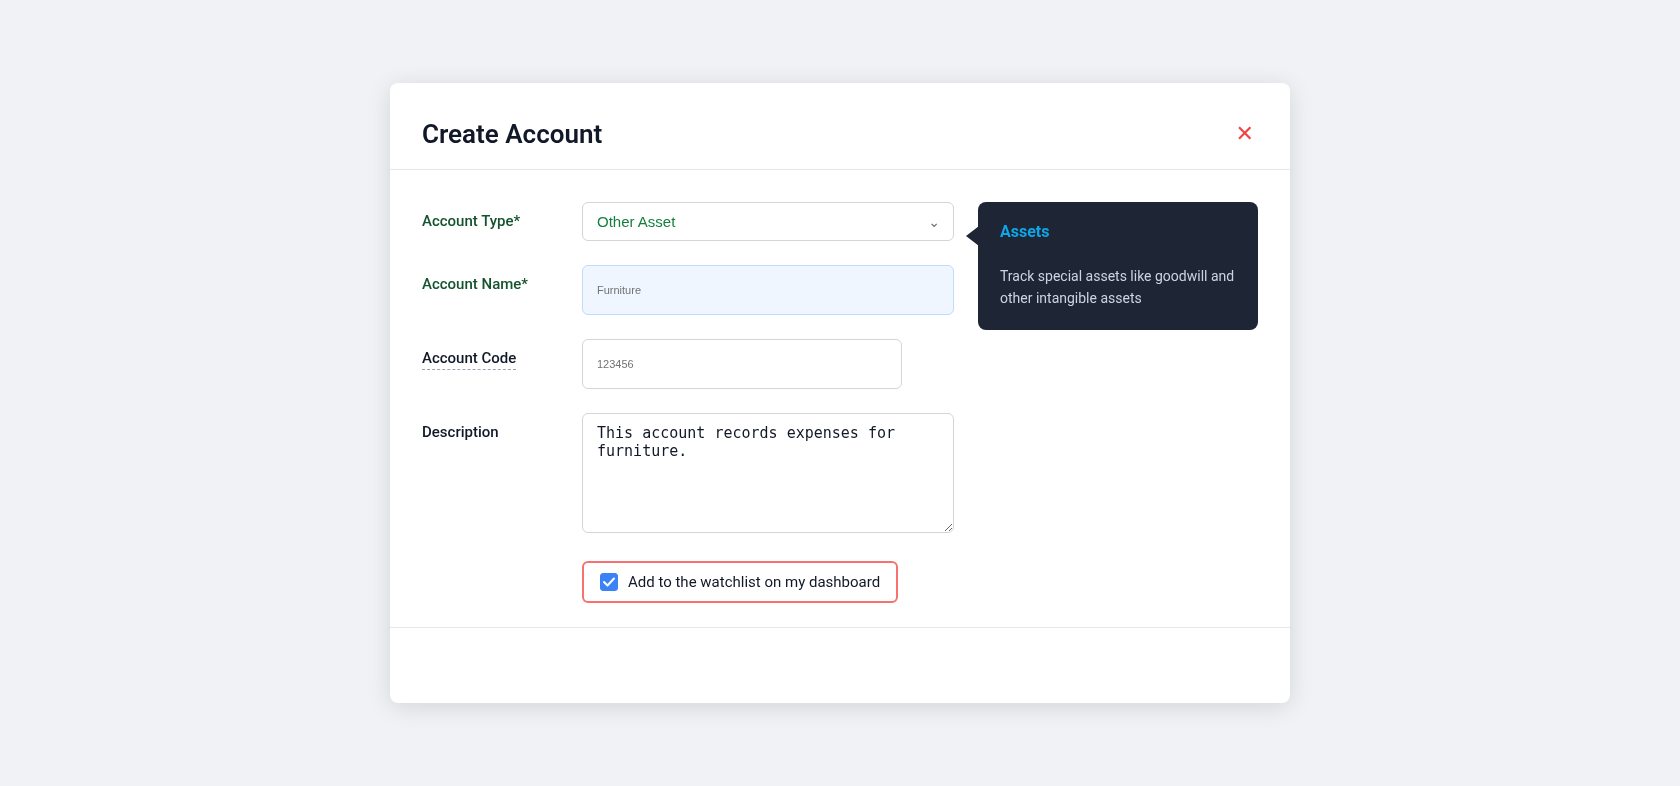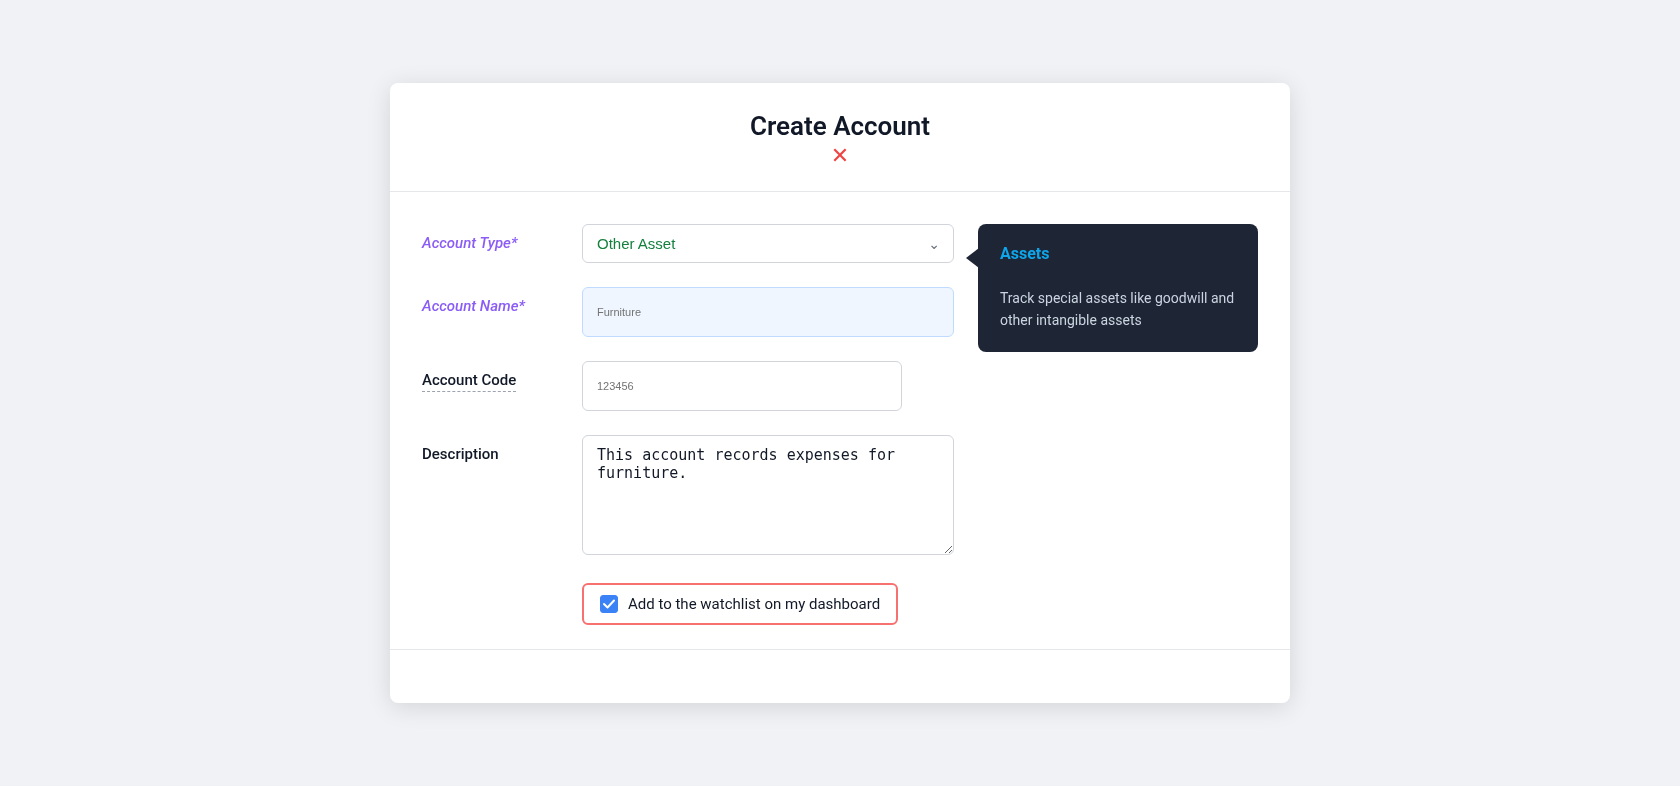--- a/index.html
+++ b/index.html
@@ -24,23 +24,22 @@
       min-height: 620px;
       box-shadow: 0 4px 24px rgba(0,0,0,0.12);
       position: relative;
       padding: 0;
     }
 
     .modal-header {
       display: flex;
       align-items: center;
       justify-content: space-between;
-      padding: 28px 32px 20px 32px;
+      padding: 36px 32px 20px 32px;
       border-bottom: 1px solid #e5e7eb;
-      flex-direction: column;
     }
 
     .modal-title {
       font-size: 26px;
       font-weight: 600;
       color: #111827;
     }
 
     .close-button {
       background: none;
@@ -70,22 +69,21 @@
     .form-label {
       width: 160px;
       min-width: 160px;
       font-size: 15px;
       font-weight: 500;
       padding-top: 10px;
       color: #111827;
     }
 
     .form-label.required {
-      color: #8b5cf6;
-      font-style: italic;
+      color: #14532d;
     }
 
     .form-control-wrapper {
       flex: 1;
     }
 
     .select-field {
       width: 100%;
       padding: 10px 14px;
       border: 1px solid #d1d5db;

